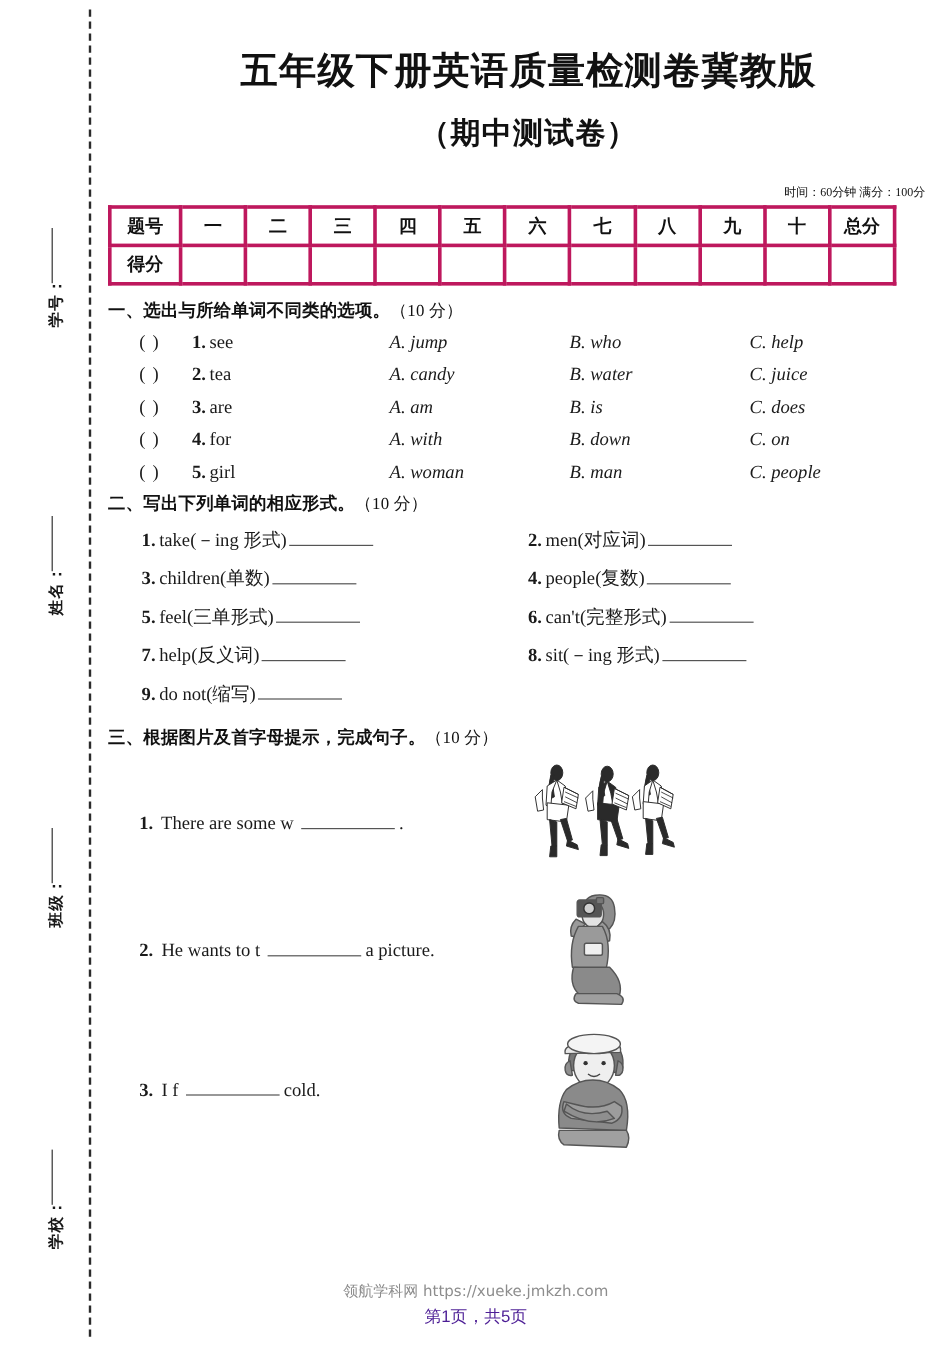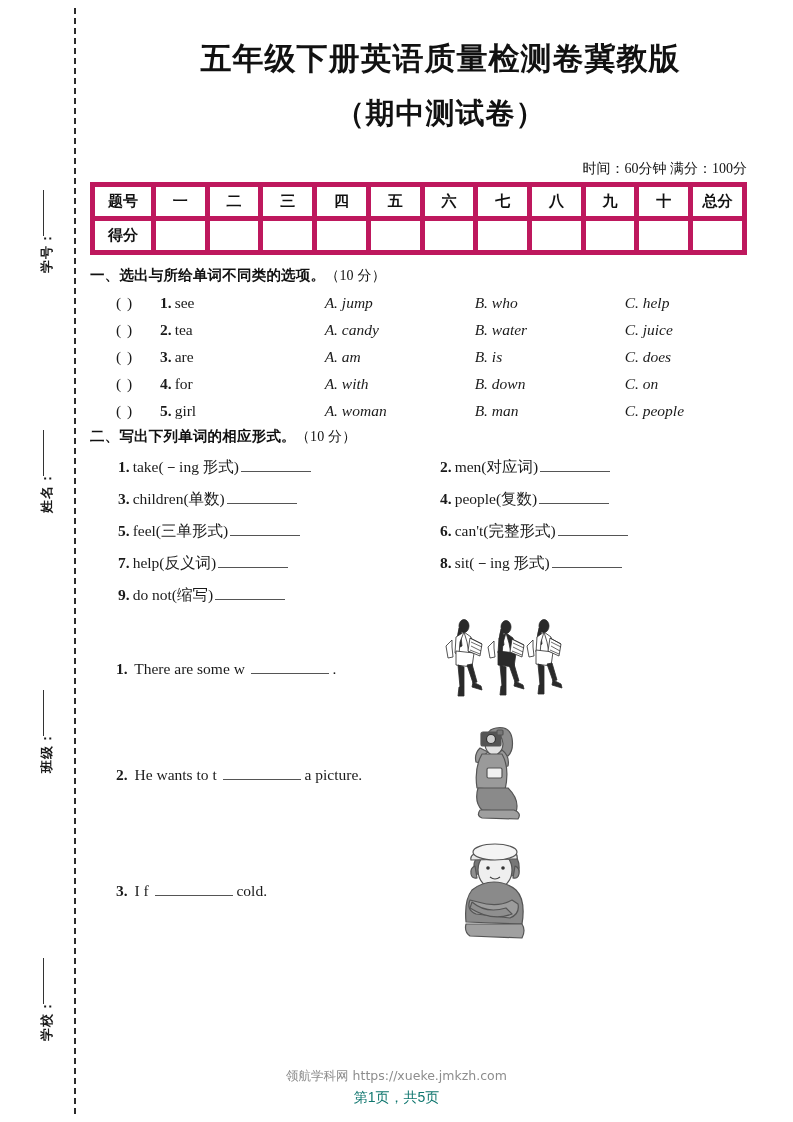--- a/index.html
+++ b/index.html
@@ -63,41 +63,41 @@
     font-weight: bold;
     font-size: 31px;
     letter-spacing: 1px;
     color: #111;
   }
   .title-sub {
     margin: 14px 0 0 0;
     text-align: center;
     font-family: "Liberation Sans", "DejaVu Sans", sans-serif;
     font-weight: bold;
-    font-size: 29px;
+    font-size: 25px;
     letter-spacing: 1px;
     color: #111;
   }
 
   .meta-line {
-    margin: 26px 46px 4px 0;
+    margin: 26px 22px 4px 0;
     text-align: right;
-    font-size: 14px;
+    font-size: 10px;
     color: #111;
   }
 
   
   .score-table {
     margin: 0 46px 0 2px;
     border-collapse: collapse;
     width: 657px;
     table-layout: fixed;
   }
   .score-table td {
-    border: 5px solid #be185d;
+    border: 3px solid #be185d;
     height: 27px;
     text-align: center;
     vertical-align: middle;
     font-size: 15px;
     font-family: "Liberation Sans", "DejaVu Sans", sans-serif;
     font-weight: bold;
     color: #111;
   }
   .score-table td.head-cell { width: 54px; }
 
@@ -179,21 +179,21 @@
     font-size: 12.5px;
     color: #8d8d8d;
   }
   .page-num {
     position: absolute;
     left: 0; right: 0;
     top: 1089px;
     text-align: center;
     font-family: "Liberation Sans", "DejaVu Sans", sans-serif;
     font-size: 14px;
-    color: #0f766e;
+    color: #4c1d95;
   }
 </style>
 </head>
 <body>
 
 <div class="margin-rail">
   <div class="dashed-line"></div>
 
   <div class="vrule" style="top:190px; height:46px;"></div>
   <div class="vlabel" style="top:243px;">学号：</div>
@@ -348,20 +348,23 @@
     </div>
     <div class="q2-row">
       <span class="q2-cell">
         <span class="q2-idx">9.</span>
         <span>do not(缩写)</span>
         <span class="blank-line bl-70"></span>
       </span>
     </div>
   </div>
 
+  <div class="sec-title" style="margin-top:16px;">
+    <span>三、根据图片及首字母提示，完成句子。</span><span class="pts">（10 分）</span>
+  </div>
 
   <div class="q3-block" style="height:104px;">
     <div class="q3-text" style="top:48px;">
       <span class="q3-num">1.</span>
       <span>There are some w</span>
       <span class="blank-line" style="width:78px;"></span>
       <span>.</span>
     </div>
     <div class="q3-pic" style="top:4px;">
       <svg width="130" height="100" viewBox="0 0 130 100">

